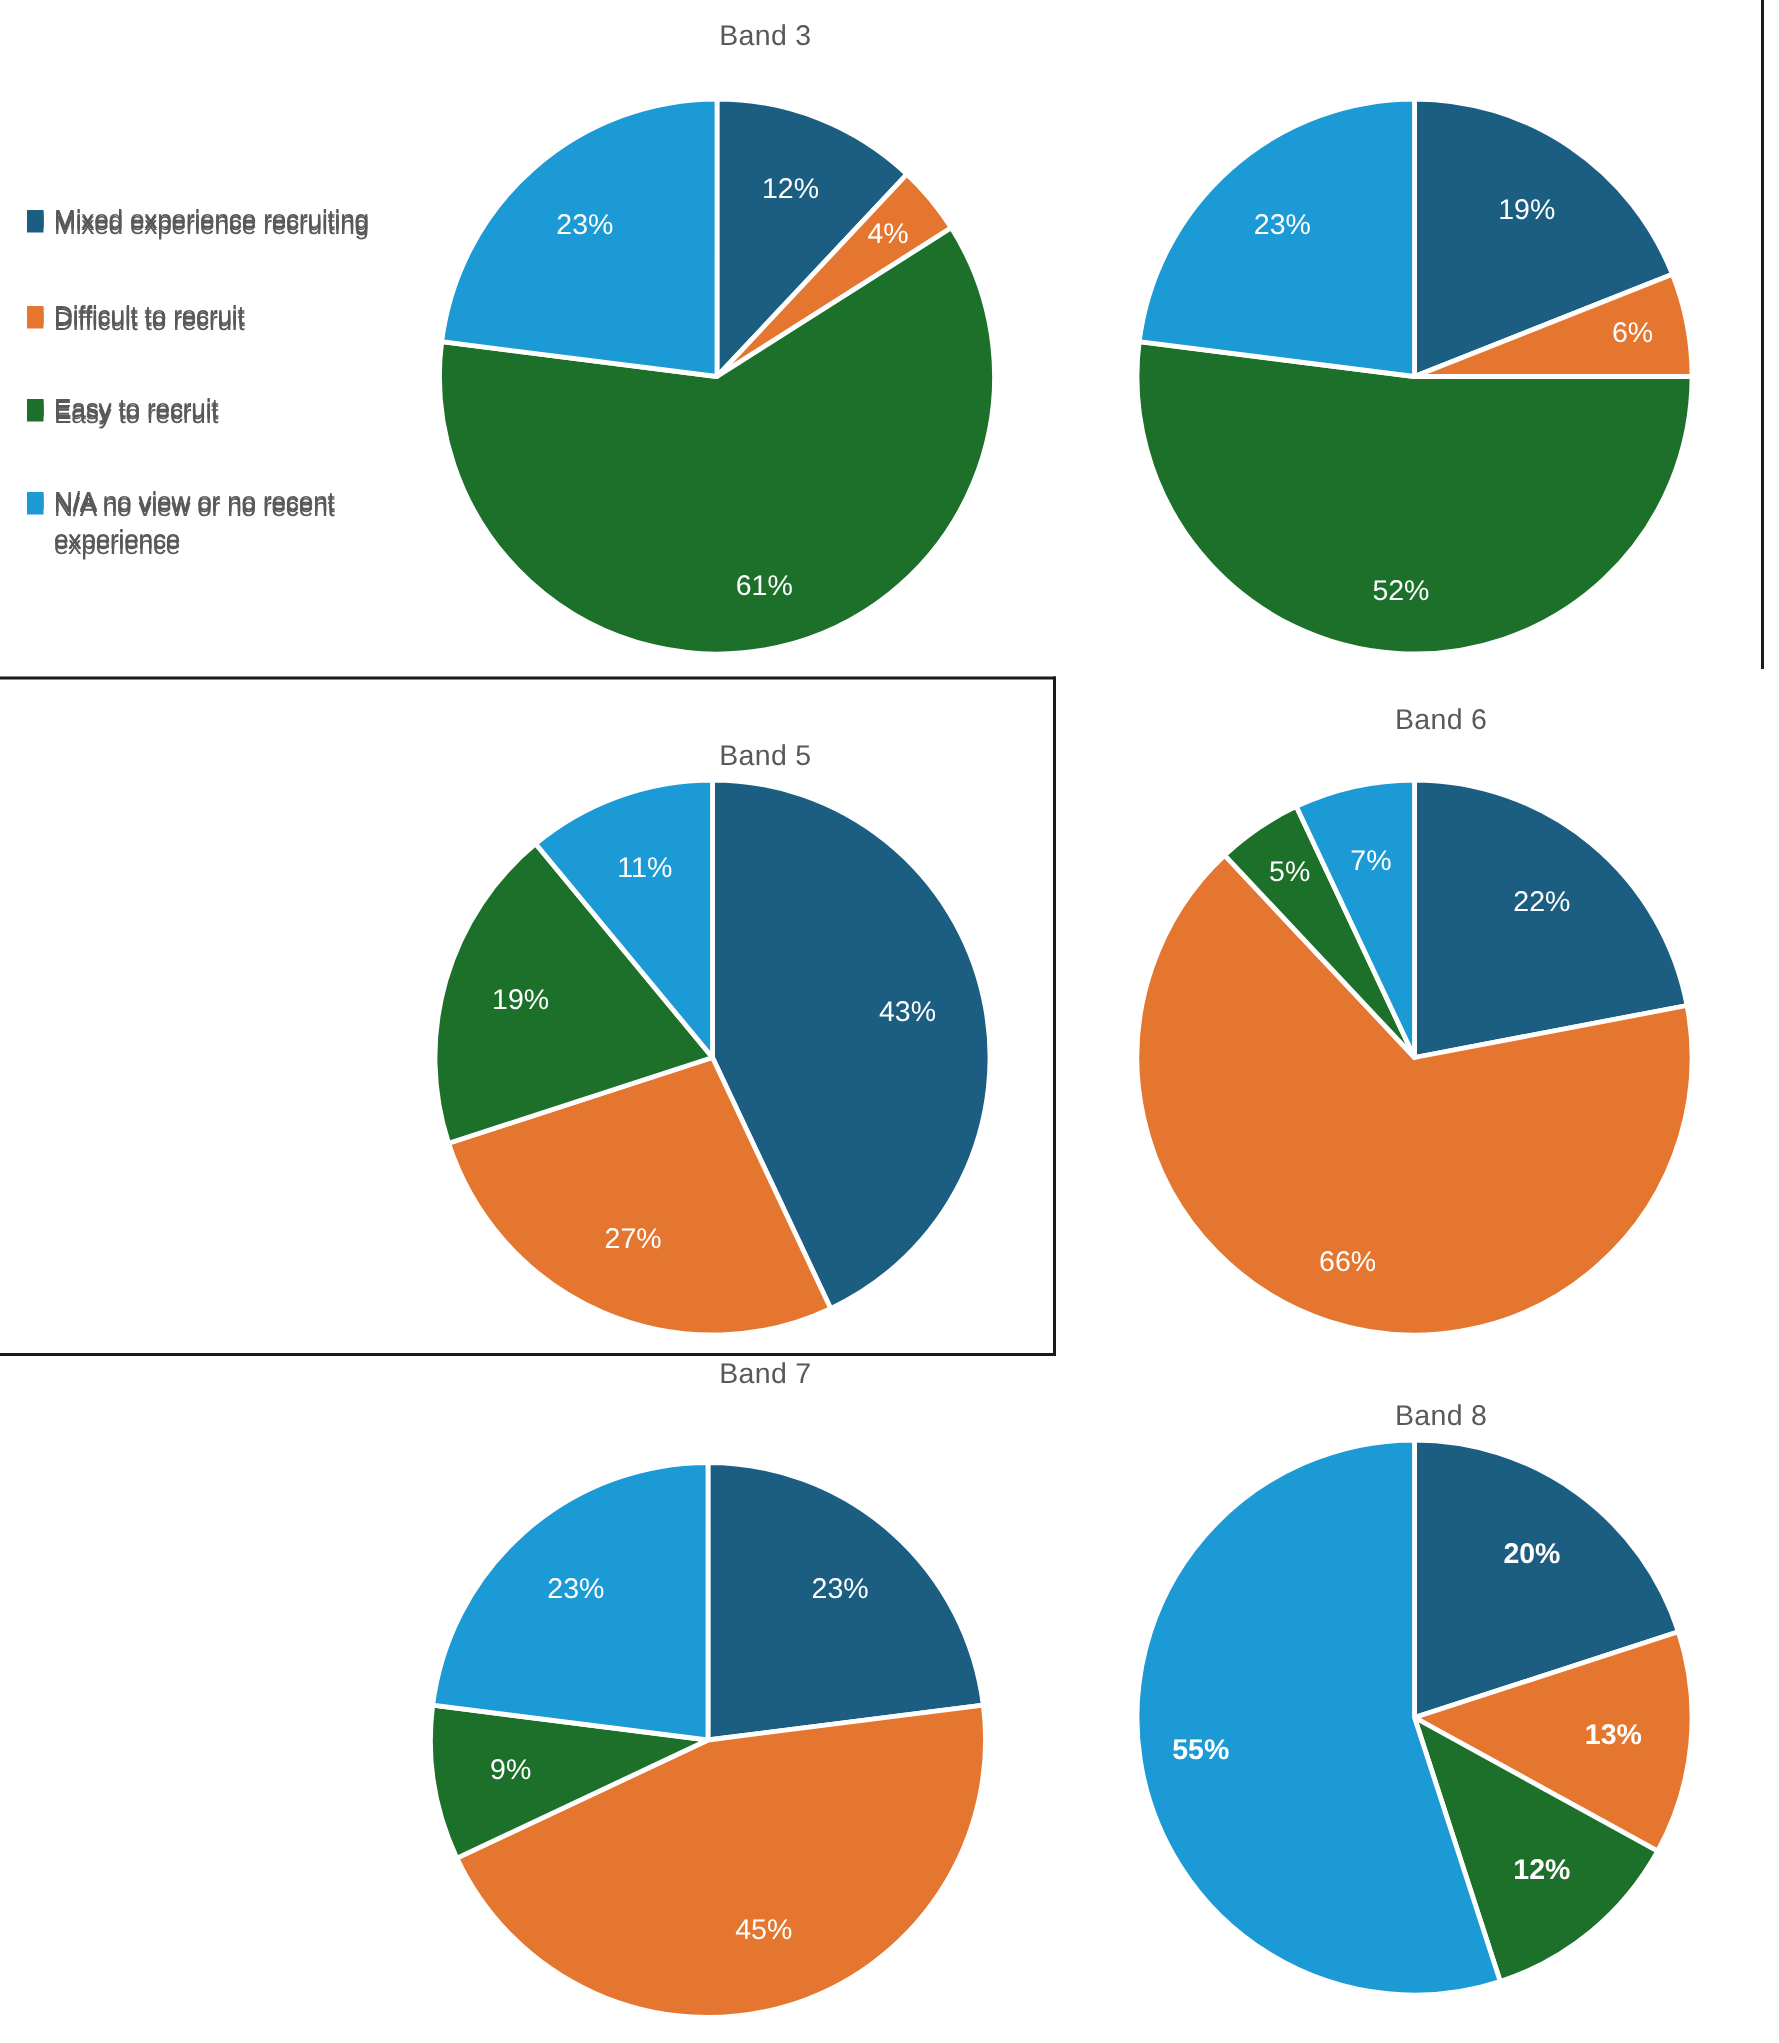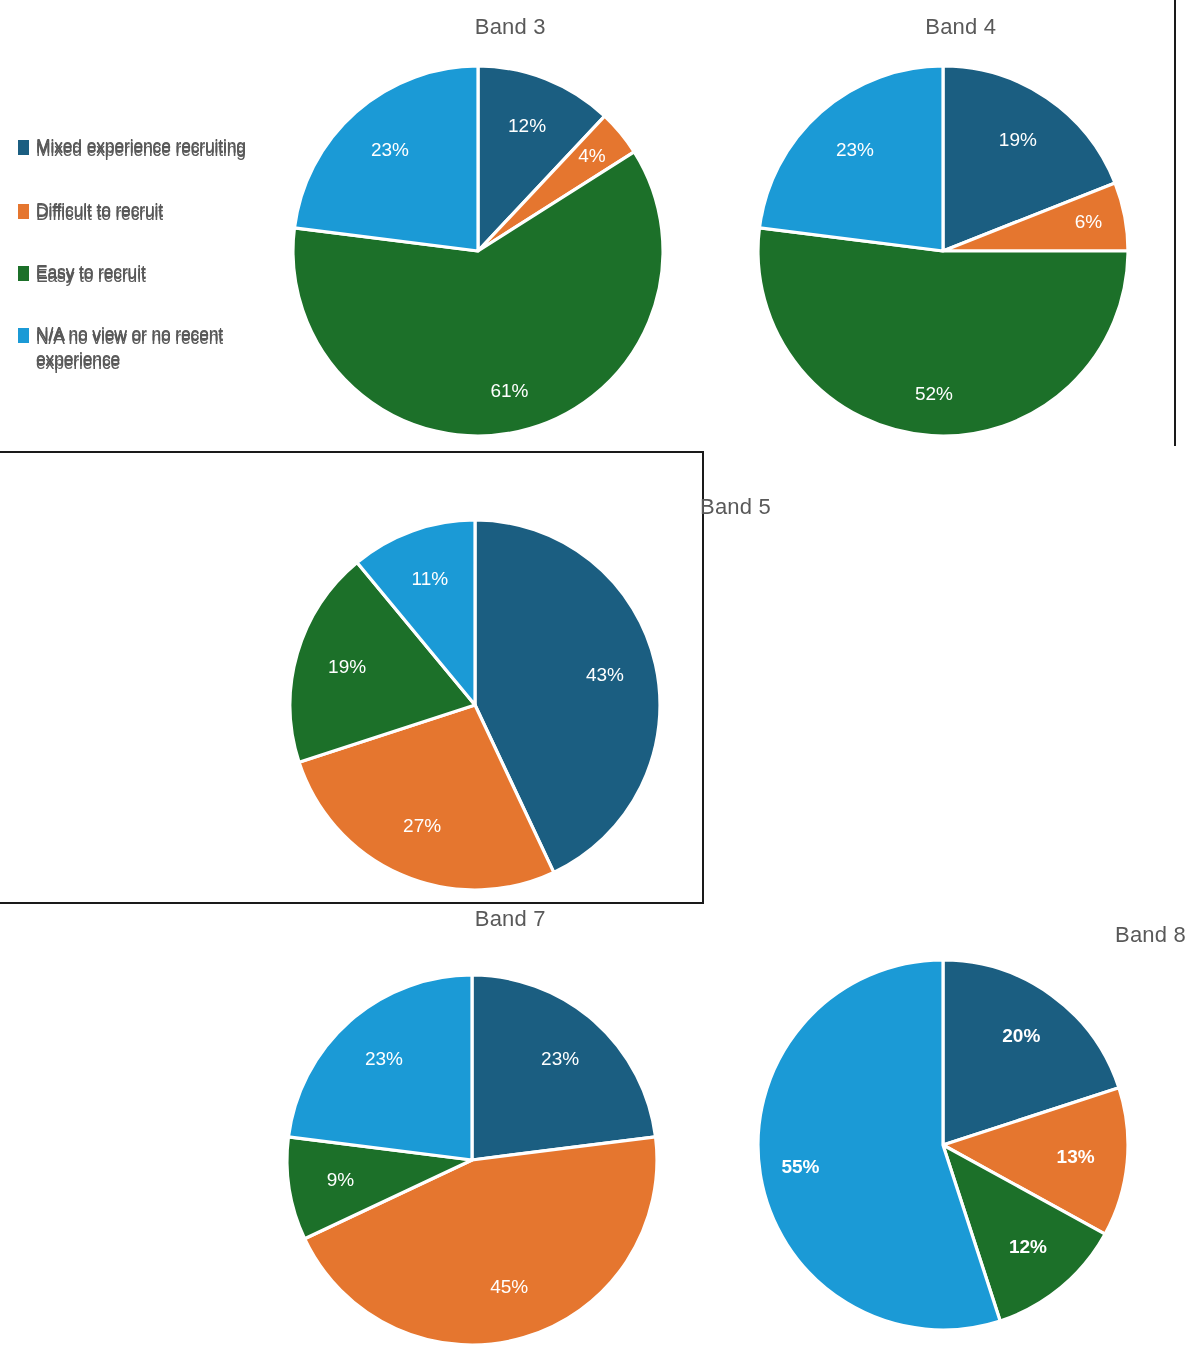--- a/index.html
+++ b/index.html
@@ -65,21 +65,21 @@
 
   
   .chart-cell {
     position: relative;
     flex: 1 1 auto;
   }
   .chart-title {
     position: absolute;
     width: 100%;
     text-align: center;
-    font-size: 22px;
+    font-size: 19px;
     color: #595959;
     letter-spacing: 0.2px;
   }
   .pie-wrap { position: absolute; }
   .pie-label {
     fill: #ffffff;
     font-family: "Liberation Sans", sans-serif;
     font-size: 19px;
     text-anchor: middle;
     dominant-baseline: middle;
@@ -121,21 +121,20 @@
             <path d="M 199 199 L 325.6412145968074 64.14080392703886 A 185 185 0 0 1 355.2006662178728 99.87204292888563 Z" fill="#E5762F" stroke="#ffffff" stroke-width="3.2" stroke-linejoin="round"></path>
             <path d="M 199 199 L 355.2006662178728 99.87204292888563 A 185 185 0 1 1 15.458780256821598 175.8133517906038 Z" fill="#1C7029" stroke="#ffffff" stroke-width="3.2" stroke-linejoin="round"></path>
             <path d="M 199 199 L 15.458780256821598 175.8133517906038 A 185 185 0 0 1 198.99999999999997 14 Z" fill="#1B9AD6" stroke="#ffffff" stroke-width="3.2" stroke-linejoin="round"></path>
             <text x="248.0341904175991" y="75.15377207968491" class="pie-label">12%</text>
             <text x="313.0359599308168" y="104.66124951719392" class="pie-label">4%</text>
             <text x="230.47806973352107" y="339.82478874776126" class="pie-label">61%</text>
             <text x="110.91325953888962" y="99.08520552522276" class="pie-label">23%</text>
           </svg></div>
     </div>
     <div class="chart-cell">
-      <div class="chart-title" style="top: 14px; left: 0px; width: 100%;">Band 4</div>
       <div class="pie-wrap" style="left: 8.5px; top: 52px; width: 398px; height: 398px;"><svg width="398" height="398" viewBox="0 0 398 398">
             <path d="M 199 199 L 199 14 A 185 185 0 0 1 371.00864988932653 130.8969577533346 Z" fill="#1B5E81" stroke="#ffffff" stroke-width="3.2" stroke-linejoin="round"></path>
             <path d="M 199 199 L 371.00864988932653 130.8969577533346 A 185 185 0 0 1 384 199 Z" fill="#E5762F" stroke="#ffffff" stroke-width="3.2" stroke-linejoin="round"></path>
             <path d="M 199 199 L 384 199 A 185 185 0 1 1 15.458780256821598 175.8133517906038 Z" fill="#1C7029" stroke="#ffffff" stroke-width="3.2" stroke-linejoin="round"></path>
             <path d="M 199 199 L 15.458780256821598 175.8133517906038 A 185 185 0 0 1 198.99999999999997 14 Z" fill="#1B9AD6" stroke="#ffffff" stroke-width="3.2" stroke-linejoin="round"></path>
             <text x="273.86950592990377" y="88.83286750662839" class="pie-label">19%</text>
             <text x="344.37851310784595" y="171.26756544131277" class="pie-label">6%</text>
             <text x="189.9393280319201" y="343.01525691219956" class="pie-label">52%</text>
             <text x="110.91325953888962" y="99.08520552522276" class="pie-label">23%</text>
           </svg></div>
@@ -167,20 +166,33 @@
             <path d="M 199 199 L 199 14 A 185 185 0 0 1 277.7691689395384 366.3930047062136 Z" fill="#1B5E81" stroke="#ffffff" stroke-width="3.2" stroke-linejoin="round"></path>
             <path d="M 199 199 L 277.7691689395384 366.3930047062136 A 185 185 0 0 1 23.054544485396605 256.16814395936535 Z" fill="#E5762F" stroke="#ffffff" stroke-width="3.2" stroke-linejoin="round"></path>
             <path d="M 199 199 L 23.054544485396605 256.16814395936535 A 185 185 0 0 1 81.07656189649231 56.455050086479076 Z" fill="#1C7029" stroke="#ffffff" stroke-width="3.2" stroke-linejoin="round"></path>
             <path d="M 199 199 L 81.07656189649231 56.455050086479076 A 185 185 0 0 1 198.99999999999997 14 Z" fill="#1B9AD6" stroke="#ffffff" stroke-width="3.2" stroke-linejoin="round"></path>
             <text x="328.99211269024113" y="169.94332024598054" class="pie-label">43%</text>
             <text x="146.09990096744727" y="321.2449161411063" class="pie-label">27%</text>
             <text x="71.08888106783118" y="161.83838467557473" class="pie-label">19%</text>
             <text x="153.88010902332707" y="73.67468157529723" class="pie-label">11%</text>
           </svg></div>
     </div>
+    <div class="chart-cell">
+      <div class="chart-title" style="top: 18px; left: 0px; width: 100%;">Band 6</div>
+      <div class="pie-wrap" style="left: 8.5px; top: 54px; width: 398px; height: 398px;"><svg width="398" height="398" viewBox="0 0 398 398">
+            <path d="M 199 199 L 199 14 A 185 185 0 0 1 380.7231413848074 164.33445680164095 Z" fill="#1B5E81" stroke="#ffffff" stroke-width="3.2" stroke-linejoin="round"></path>
+            <path d="M 199 199 L 380.7231413848074 164.33445680164095 A 185 185 0 1 1 72.35878540319254 64.14080392703892 Z" fill="#E5762F" stroke="#ffffff" stroke-width="3.2" stroke-linejoin="round"></path>
+            <path d="M 199 199 L 72.35878540319254 64.14080392703892 A 185 185 0 0 1 120.23083106046151 31.60699529378641 Z" fill="#1C7029" stroke="#ffffff" stroke-width="3.2" stroke-linejoin="round"></path>
+            <path d="M 199 199 L 120.23083106046151 31.60699529378641 A 185 185 0 0 1 198.99999999999997 14 Z" fill="#1B9AD6" stroke="#ffffff" stroke-width="3.2" stroke-linejoin="round"></path>
+            <text x="283.9048754345255" y="96.36763606226489" class="pie-label">22%</text>
+            <text x="154.4088477116951" y="336.2374553013907" class="pie-label">66%</text>
+            <text x="115.81166007788462" y="76.59207500736488" class="pie-label">5%</text>
+            <text x="169.94332024598043" y="69.00788730975887" class="pie-label">7%</text>
+          </svg></div>
+    </div>
   </div>
 
   <div class="row" id="row-3">
     <div class="legend" id="legend-3">
         <div class="legend-item" style="top: -766px;">
           <span class="legend-swatch" style="background: rgb(27, 94, 129);"></span>
           <span class="legend-label">Mixed experience recruiting</span>
         </div>
         <div class="legend-item" style="top: -702px;">
           <span class="legend-swatch" style="background: rgb(229, 118, 47);"></span>
@@ -202,21 +214,21 @@
             <path d="M 199 199 L 382.54121974317843 175.8133517906037 A 185 185 0 0 1 31.606995293786383 277.7691689395384 Z" fill="#E5762F" stroke="#ffffff" stroke-width="3.2" stroke-linejoin="round"></path>
             <path d="M 199 199 L 31.606995293786383 277.7691689395384 A 185 185 0 0 1 15.458780256821598 175.8133517906038 Z" fill="#1C7029" stroke="#ffffff" stroke-width="3.2" stroke-linejoin="round"></path>
             <path d="M 199 199 L 15.458780256821598 175.8133517906038 A 185 185 0 0 1 198.99999999999997 14 Z" fill="#1B9AD6" stroke="#ffffff" stroke-width="3.2" stroke-linejoin="round"></path>
             <text x="287.0867404611104" y="99.08520552522279" class="pie-label">23%</text>
             <text x="236.1616153244253" y="326.91111893216885" class="pie-label">45%</text>
             <text x="67.43991303272767" y="219.83707074335877" class="pie-label">9%</text>
             <text x="110.91325953888962" y="99.08520552522276" class="pie-label">23%</text>
           </svg></div>
     </div>
     <div class="chart-cell">
-      <div class="chart-title" style="top: 18px; left: 0px; width: 100%; text-align: right;">Band 8</div>
+      <div class="chart-title" style="top: 30px; left: 0px; width: 100%;">Band 8</div>
       <div class="pie-wrap" style="left: 8.5px; top: 42px; width: 398px; height: 398px; font-weight: bold;"><svg width="398" height="398" viewBox="0 0 398 398">
             <path d="M 199 199 L 199 14 A 185 185 0 0 1 374.9454555146034 141.83185604063473 Z" fill="#1B5E81" stroke="#ffffff" stroke-width="3.2" stroke-linejoin="round"></path>
             <path d="M 199 199 L 374.9454555146034 141.83185604063473 A 185 185 0 0 1 361.11673580811475 288.1244297088174 Z" fill="#E5762F" stroke="#ffffff" stroke-width="3.2" stroke-linejoin="round"></path>
             <path d="M 199 199 L 361.11673580811475 288.1244297088174 A 185 185 0 0 1 256.1681439593653 374.9454555146034 Z" fill="#1C7029" stroke="#ffffff" stroke-width="3.2" stroke-linejoin="round"></path>
             <path d="M 199 199 L 256.1681439593653 374.9454555146034 A 185 185 0 1 1 198.99999999999997 14 Z" fill="#1B9AD6" stroke="#ffffff" stroke-width="3.2" stroke-linejoin="round"></path>
             <text x="277.2929956053574" y="91.238936349257" class="pie-label">20%</text>
             <text x="331.60885368513027" y="211.53522733402613" class="pie-label">13%</text>
             <text x="283.9048754345255" y="301.63236393773514" class="pie-label">12%</text>
             <text x="56.476572452121616" y="221.57349330530533" class="pie-label">55%</text>
           </svg></div>

